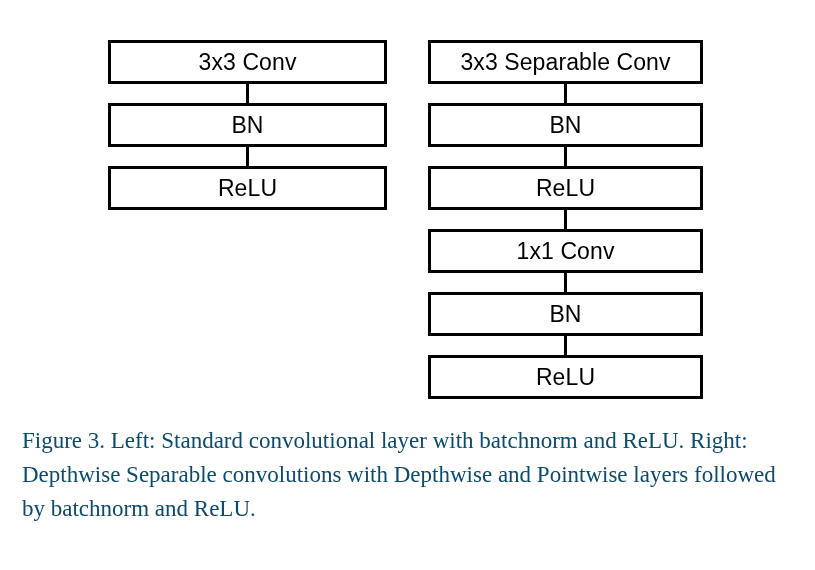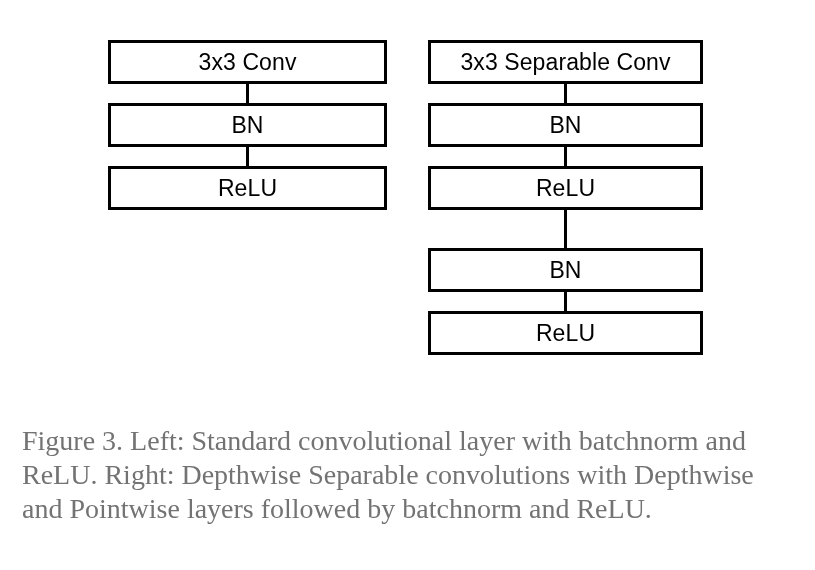--- a/index.html
+++ b/index.html
@@ -86,23 +86,23 @@
     margin-left: -1.5px;
     background: #000000;
   }
 
   #caption {
     position: absolute;
     left: 22px;
     top: 424px;
     width: 772px;
     font-family: "Liberation Serif", serif;
-    font-size: 28px;
+    font-size: 23px;
     line-height: 34px;
-    color: #737373;
+    color: #0c4a6e;
     text-align: left;
     white-space: pre-wrap;
   }
 </style>
 </head>
 <body>
 
 <div id="figure-area">
 
   <div class="column" id="column-left">
@@ -150,20 +150,25 @@
     <div class="connector"></div>
 
     <div class="node-wrap">
       <div class="node-box">
         <span class="node-label">ReLU</span>
       </div>
     </div>
 
     <div class="connector"></div>
 
+    <div class="node-wrap">
+      <div class="node-box">
+        <span class="node-label">1x1 Conv</span>
+      </div>
+    </div>
 
     <div class="connector"></div>
 
     <div class="node-wrap">
       <div class="node-box">
         <span class="node-label">BN</span>
       </div>
     </div>
 
     <div class="connector"></div>

